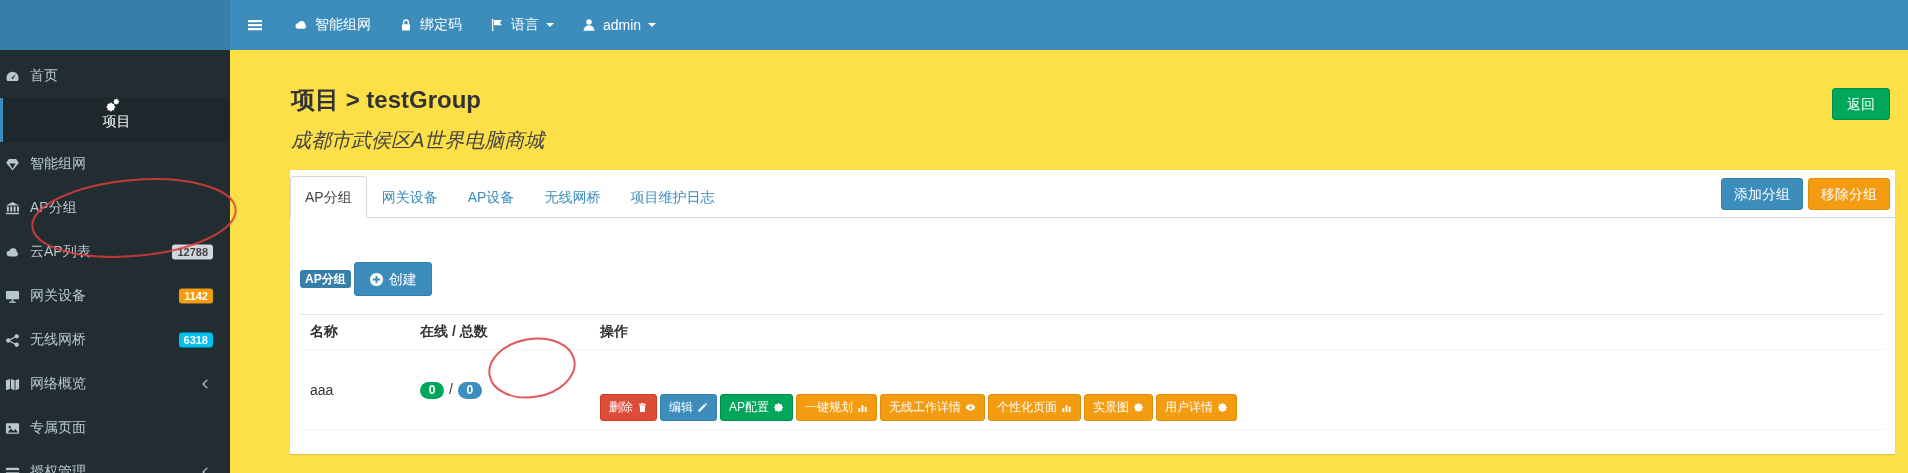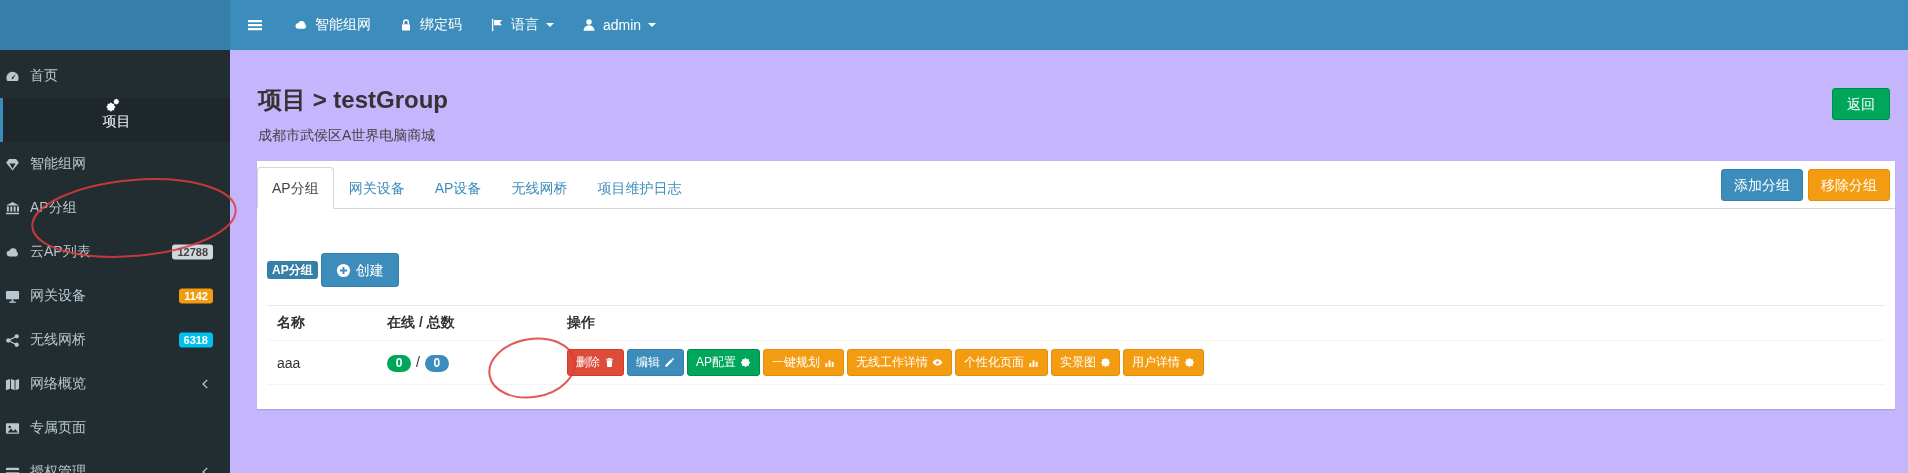--- a/index.html
+++ b/index.html
@@ -25,24 +25,24 @@
   .mi{width:19px;display:inline-flex;justify-content:center;margin-right:8px;}
   .mi svg{width:15px;height:15px;}
   .badge{position:absolute;right:17px;top:50%;transform:translateY(-50%);
          font-size:11px;font-weight:bold;padding:2px 5px;border-radius:3px;line-height:11px;margin-left:23px;}
   .b-gray{background:#d2d6de;color:#444;}
   .b-orange{background:#f39c12;color:#fff;}
   .b-cyan{background:#00c0ef;color:#fff;}
   .chev{position:absolute;right:19px;top:50%;transform:translateY(-50%);}
   .chev svg{width:11px;height:11px;}
   
-  .main{position:absolute;left:230px;top:50px;right:0;bottom:0;background:#c4b5fd;}
+  .main{position:absolute;left:230px;top:50px;right:0;bottom:0;background:#fde047;padding-left:33px;}
   .c-hdr{position:relative;padding:34px 15px 0 28px;}
   .c-hdr h1{margin:0;font-size:24px;font-weight:600;color:#333;}
-  .c-sub{margin-top:11px;font-size:14px;color:#444;}
+  .c-sub{margin-top:11px;font-size:20px;color:#444;font-style:italic;}
   .btn{display:inline-flex;align-items:center;gap:5px;border-radius:3px;font-size:14px;
        color:#fff;padding:6px 12px;border:1px solid transparent;cursor:pointer;
        font-family:inherit;line-height:18px;white-space:nowrap;}
   .btn-blue{background:#3c8dbc;border-color:#367fa9;}
   .btn-orange{background:#f39c12;border-color:#e08e0b;}
   .btn-green{background:#00a65a;border-color:#008d4c;}
   .btn-red{background:#dd4b39;border-color:#d73925;}
   .btn-back{position:absolute;top:38px;right:18px;padding:6px 14px;}
   
   .panel{margin:16px 13px 0 27px;background:#fff;box-shadow:0 1px 1px rgba(0,0,0,.12);
@@ -62,21 +62,21 @@
   table{width:100%;border-collapse:collapse;margin-top:18px;font-size:14px;color:#333;}
   th{text-align:left;font-weight:bold;padding:8px 10px;border-top:1px solid #e8e8e8;
      border-bottom:1px solid #f4f4f4;}
   .th-name{width:90px;}.th-online{width:160px;}
   td{padding:8px 10px;border-bottom:1px solid #f4f4f4;vertical-align:middle;}
   .pill{display:inline-block;min-width:12px;text-align:center;border-radius:10px;color:#fff;
         font-size:12px;font-weight:bold;padding:2px 6px;line-height:13px;}
   .p-green{background:#00a65a;}.p-blue{background:#3c8dbc;}
   .sep{margin:0 5px;color:#333;}
   .actions{display:flex;gap:3px;align-items:center;}
-  .btn-sm{padding:5px 8px;font-size:12px;gap:4px;line-height:15px;}
+  .btn-sm{padding:5px 8px;font-size:12px;gap:4px;line-height:15px;margin-top:36px;}
   .btn-sm svg{width:11px;height:11px;}
   
   .annot{position:absolute;left:0;top:0;pointer-events:none;z-index:9;}
 </style>
 </head>
 <body>
 
 <div class="hdr">
   <div class="logo"></div>
   <div class="nav">

